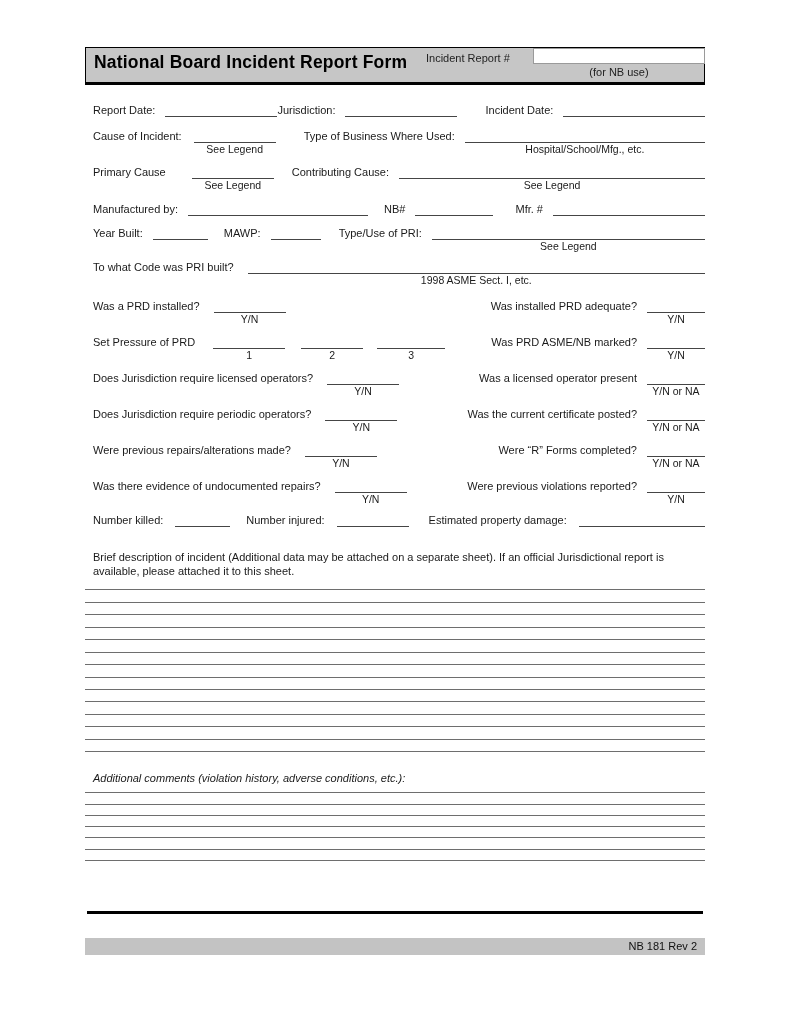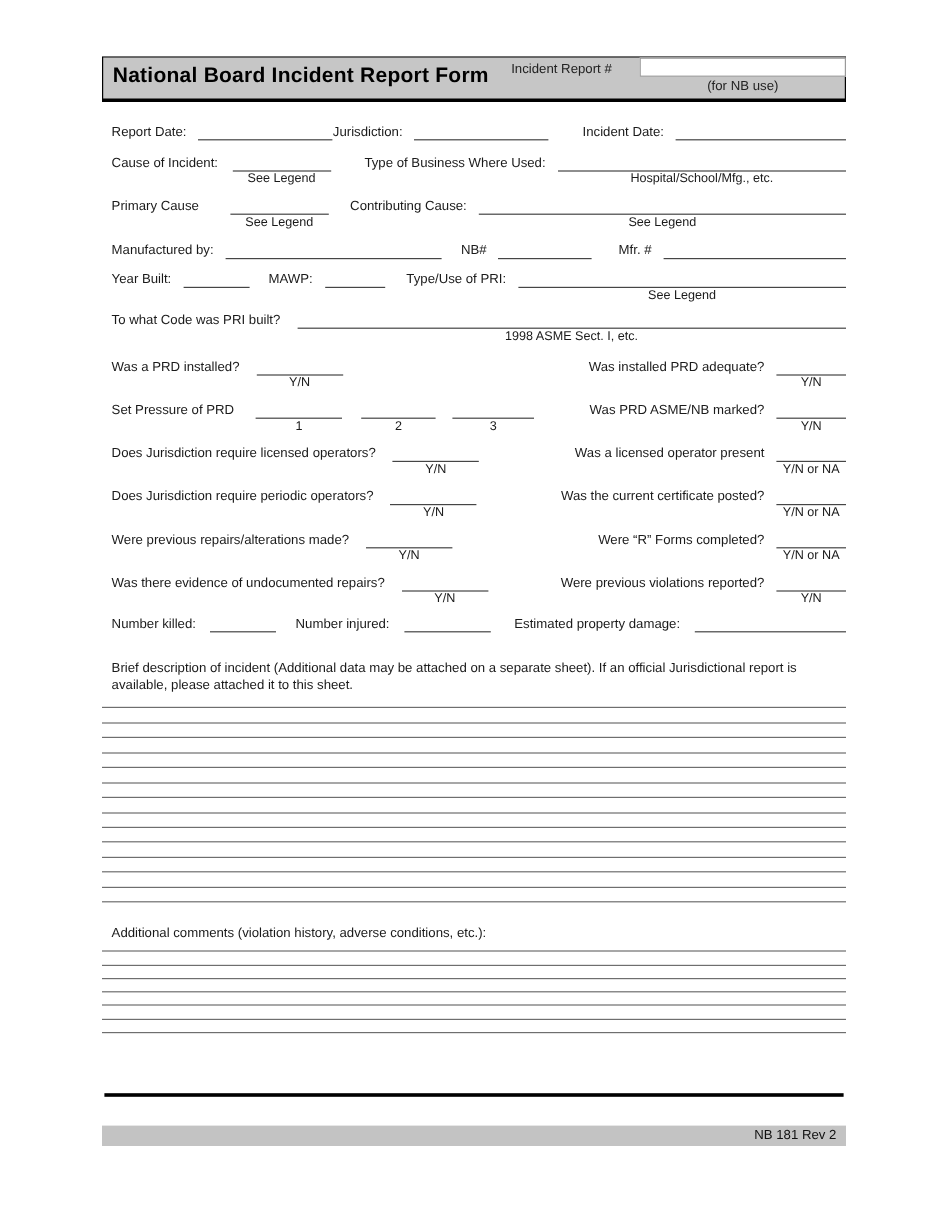--- a/index.html
+++ b/index.html
@@ -241,21 +241,21 @@
         <div class="rl"></div>
         <div class="rl"></div>
         <div class="rl"></div>
         <div class="rl"></div>
         <div class="rl"></div>
         <div class="rl"></div>
         <div class="rl"></div>
         <div class="rl"></div>
       </div>
 
-    <div class="abs para" style="top:772px;">Additional comments (violation history, adverse conditions, etc.):</div>
+    <div class="abs para" style="top:772px;font-style:italic;">Additional comments (violation history, adverse conditions, etc.):</div>
     <div class="abs rules-cmt" style="top:782px;">
         <div class="rl"></div>
         <div class="rl"></div>
         <div class="rl"></div>
         <div class="rl"></div>
         <div class="rl"></div>
         <div class="rl"></div>
         <div class="rl"></div>
       </div>
 

